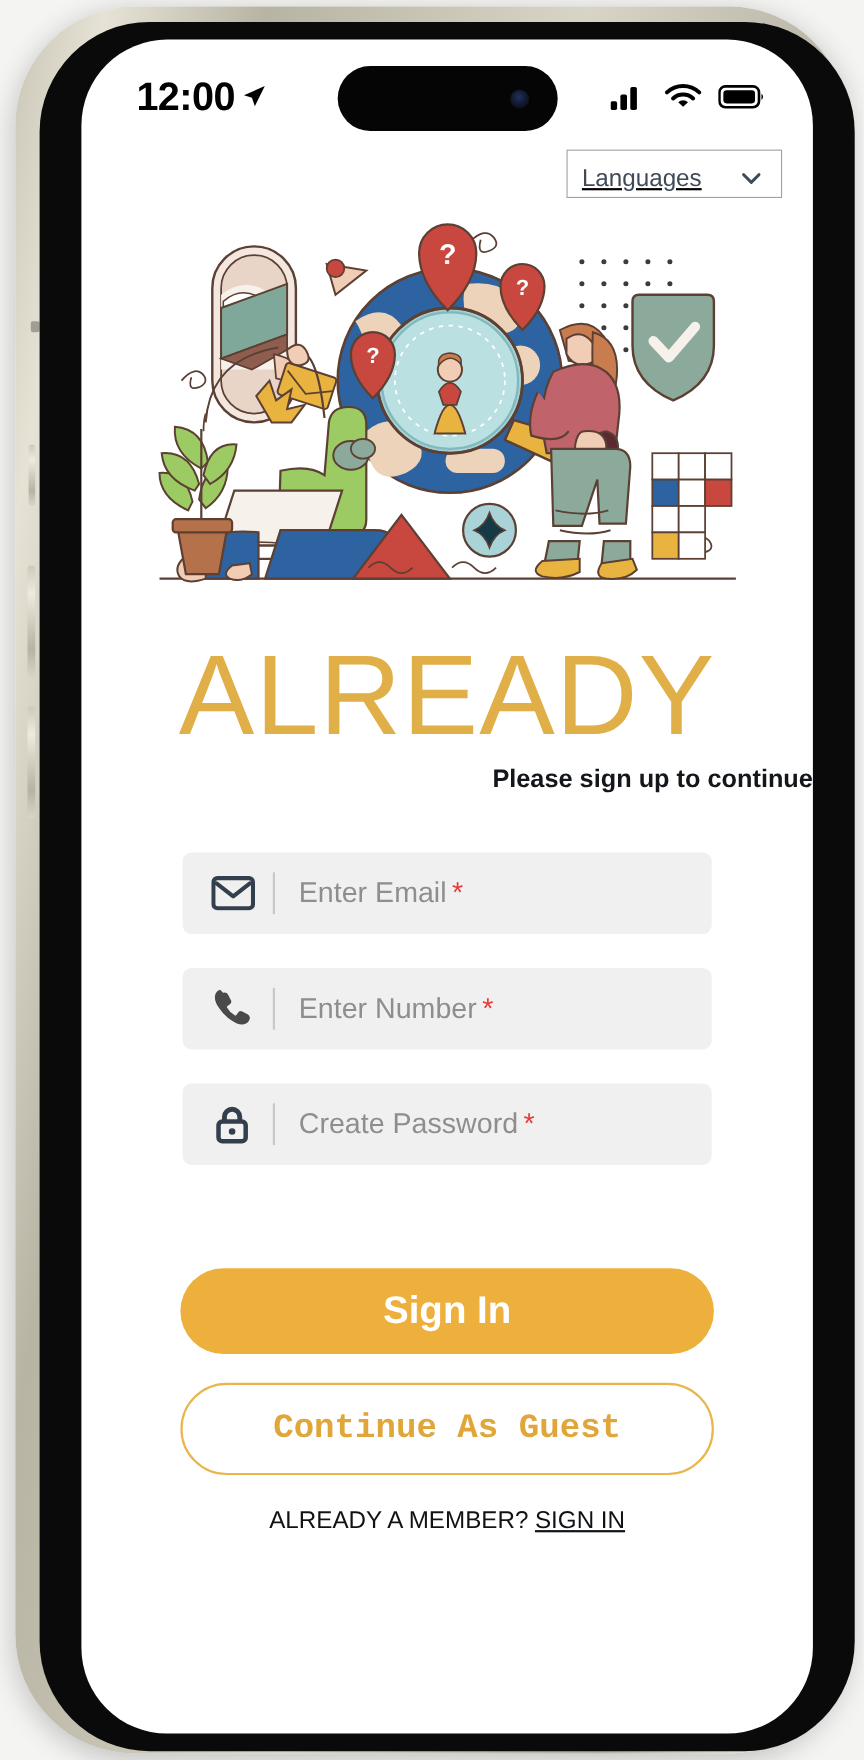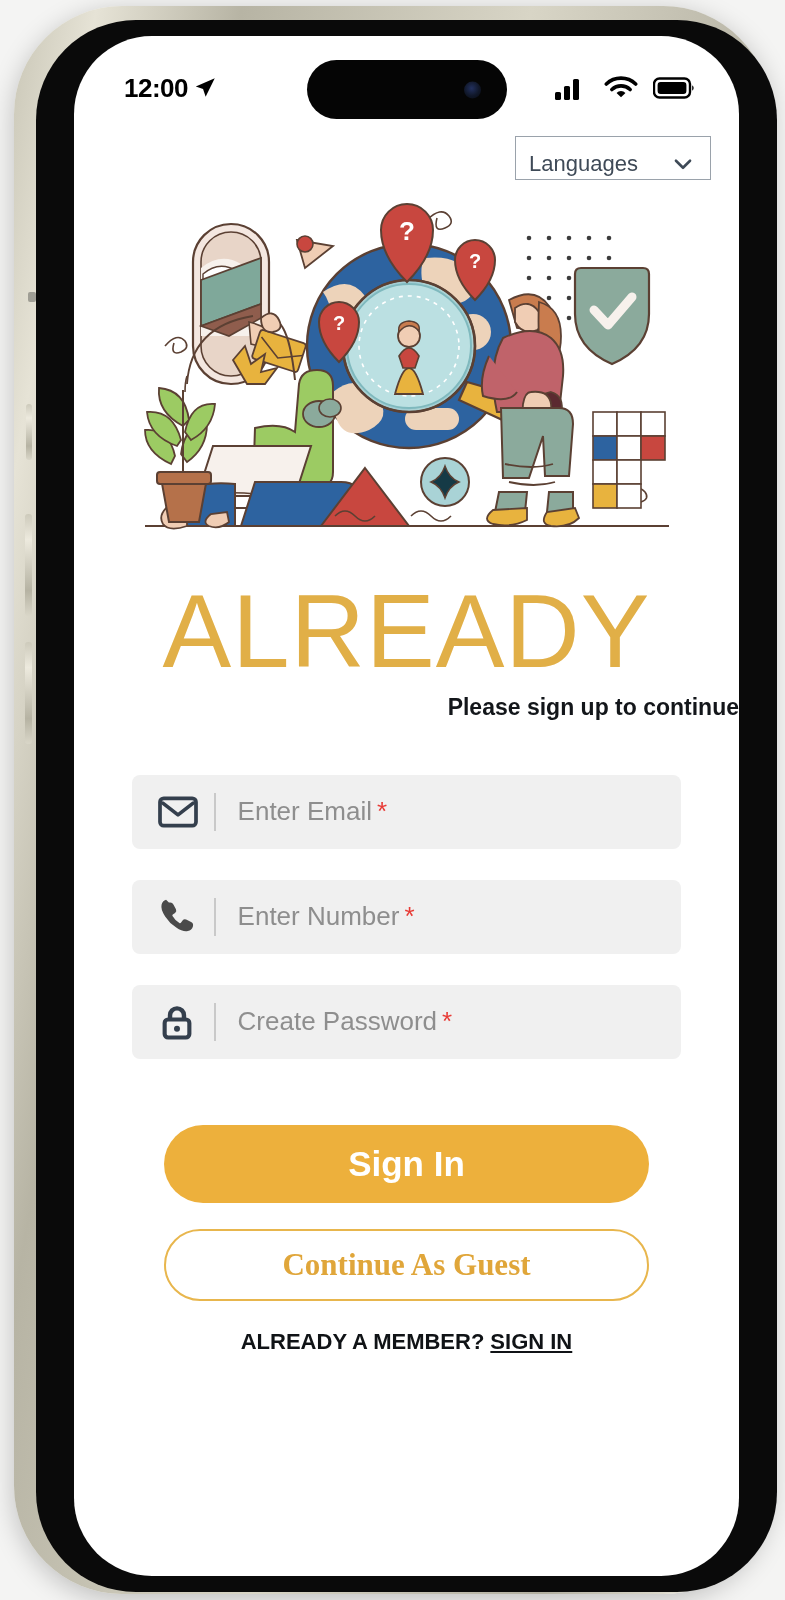--- a/index.html
+++ b/index.html
@@ -80,21 +80,21 @@
     justify-content: space-between;
     padding: 18px 44px 0 50px;
     box-sizing: border-box;
   }
   .sb-left {
     display: flex;
     align-items: center;
     gap: 4px;
   }
   .sb-time {
-    font-size: 26px;
+    font-size: 36px;
     font-weight: bold;
     color: #000;
     letter-spacing: -0.5px;
     font-family: "Liberation Sans", sans-serif;
   }
   .loc-arrow { display:block; }
   .sb-right {
     display: flex;
     align-items: center;
     gap: 15px;
@@ -132,28 +132,29 @@
   }
 
   
   .lang-row {
     display: flex;
     justify-content: flex-end;
     padding: 14px 28px 0 0;
   }
   .lang-select {
     display: flex;
-    align-items: center;
+    align-items: flex-start;
     justify-content: space-between;
     width: 196px;
     height: 44px;
     border: 1.6px solid #9aa2ab;
     background: #fff;
     padding: 12px 14px 0 13px;
     box-sizing: border-box;
+    text-decoration: underline;
   }
   .lang-label {
     font-size: 22px;
     color: #3f4a57;
     font-family: "Liberation Sans", sans-serif;
   }
 
   
   .illus-wrap {
     margin-top: 16px;
@@ -177,21 +178,21 @@
     text-align: right;
     font-size: 23px;
     font-weight: bold;
     color: #13161a;
     font-family: "Liberation Sans", sans-serif;
   }
 
   
   .form {
     margin-top: 54px;
-    padding: 0 58px;
+    padding: 0 92px;
   }
   .field {
     display: flex;
     align-items: center;
     height: 74px;
     background: #F0F0F0;
     border-radius: 8px;
     margin-bottom: 31px;
     padding: 0 26px;
     box-sizing: border-box;
@@ -212,60 +213,60 @@
   }
   .field-ph {
     font-size: 26px;
     color: #8e8e8e;
     font-family: "Liberation Sans", sans-serif;
     white-space: nowrap;
   }
   .req { color: #E83B36; font-size: 26px; margin-left: 5px; }
 
   
-  .actions { padding: 0 90px; margin-top: 66px; }
+  .actions { padding: 0 90px; margin-top: 94px; }
   .btn-primary {
     display: flex;
     align-items: center;
     justify-content: center;
     height: 78px;
     border-radius: 999px;
     background: #EDB03C;
     color: #fff;
     font-size: 35px;
     font-weight: bold;
     font-family: "Liberation Sans", sans-serif;
     border: none;
     width: 100%;
     box-sizing: border-box;
     cursor: pointer;
   }
   .btn-ghost {
     display: flex;
     align-items: center;
     justify-content: center;
-    height: 72px;
+    height: 84px;
     border-radius: 999px;
     background: #fff;
     color: #E0A63A;
     font-size: 31px;
     font-weight: bold;
-    font-family: Liberation Serif, serif;
+    font-family: Liberation Mono, monospace;
     border: 2px solid #E8B64D;
     width: 100%;
     margin-top: 26px;
     box-sizing: border-box;
     cursor: pointer;
   }
 
   .footer-line {
     margin-top: 28px;
     text-align: center;
     font-size: 22px;
-    font-weight: bold;
+    font-weight: normal;
     color: #101316;
     font-family: "Liberation Sans", sans-serif;
     letter-spacing: 0px;
   }
   .footer-link {
     text-decoration: underline;
     color: #101316;
     cursor: pointer;
     margin-left: 6px;
   }

